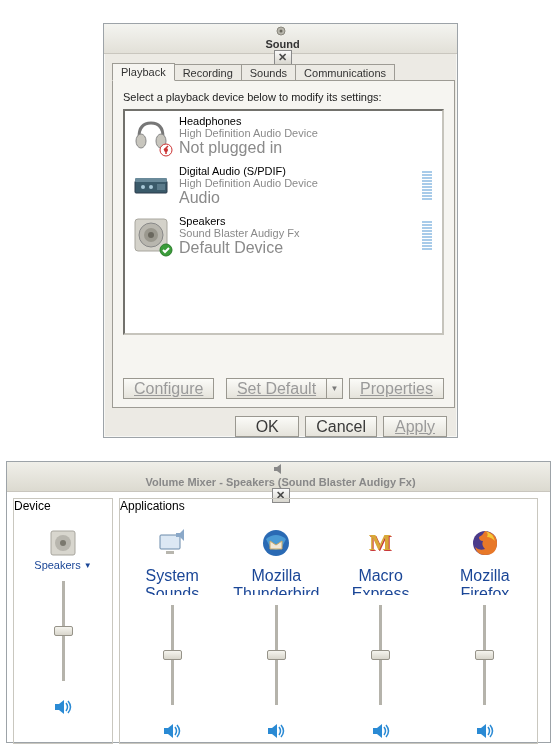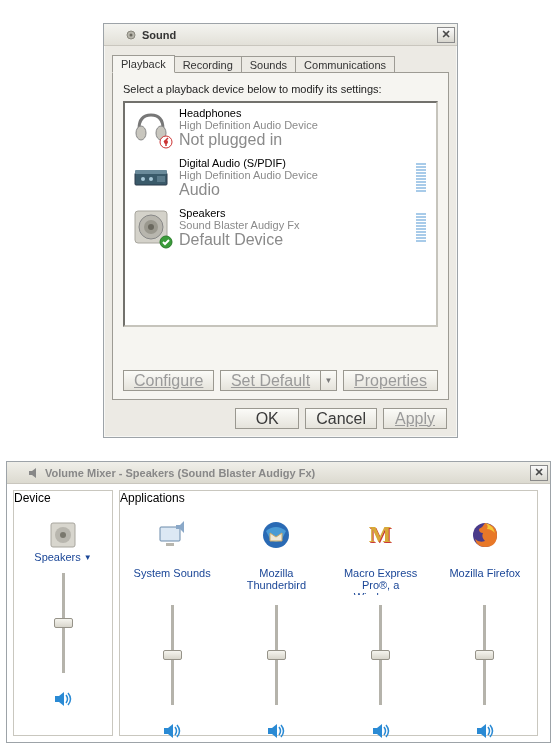--- a/index.html
+++ b/index.html
@@ -14,25 +14,26 @@
   }
   
   .sound-dialog {
     position: absolute; left: 103px; top: 23px;
     width: 355px; height: 415px;
     border: 1px solid #9da3a8;
     background: #eceae4;
     box-shadow: 0 0 0 1px #f7f7f4 inset;
   }
   .titlebar {
-    height: 22px;
+    height: 30px;
     background: linear-gradient(#f4f4f0, #e2e0d8);
     border-bottom: 1px solid #c9c6be;
     display: flex; align-items: center;
-    padding: 0 2px 0 20px;
+    padding: 0 2px 0 6px;
+    flex-direction: column;
   }
   .titlebar .title-icon {
     width: 14px; height: 14px; margin-right: 4px;
     display: inline-flex; align-items: center; justify-content: center;
   }
   .titlebar .title { flex: 1; font-weight: bold; color: #333; font-size: 11px; }
   .titlebar .close-btn {
     width: 18px; height: 16px;
     border: 1px solid #8a8a8a;
     background: linear-gradient(#fafafa, #d8d6ce);
@@ -53,21 +54,21 @@
     color: #333;
     position: relative; top: 1px;
     margin-right: -1px;
   }
   .tab.active {
     background: #f6f5f1;
     border-bottom: 1px solid #f6f5f1;
     z-index: 2;
   }
   .tab-panel {
-    margin: 0 8px 8px 8px;
+    margin: 0 2px 8px 8px;
     border: 1px solid #9d9b94;
     background: #f6f5f1;
     padding: 10px;
     height: 328px;
     position: relative;
   }
   .instruction { color: #222; margin-bottom: 6px; font-size: 11px; }
   .device-list {
     border: 2px inset #c6c4bc;
     background: #fff;
@@ -150,22 +151,22 @@
   .group.apps { flex: 1; }
   .mixer-items {
     display: flex; height: 100%; padding-top: 10px;
   }
   .mixer-item {
     flex: 1; display: flex; flex-direction: column; align-items: center;
     min-width: 90px;
   }
   .mixer-icon { width: 32px; height: 32px; margin-top: 4px; }
   .mixer-label {
-    font-size: 11px; color: #1a4697; text-align: center;
-    margin-top: 16px; height: 28px; width: 90px;
+    font-size: 16px; color: #1a4697; text-align: center;
+    margin-top: 8px; height: 28px; width: 90px;
     overflow: hidden;
   }
   .mixer-device-label {
     color: #1a4697; font-size: 11px; display: flex; align-items: center; gap: 3px;
   }
   .slider-track {
     width: 3px; height: 100px; background: #b5b3ab;
     margin-top: 10px; position: relative;
   }
   .slider-thumb {

